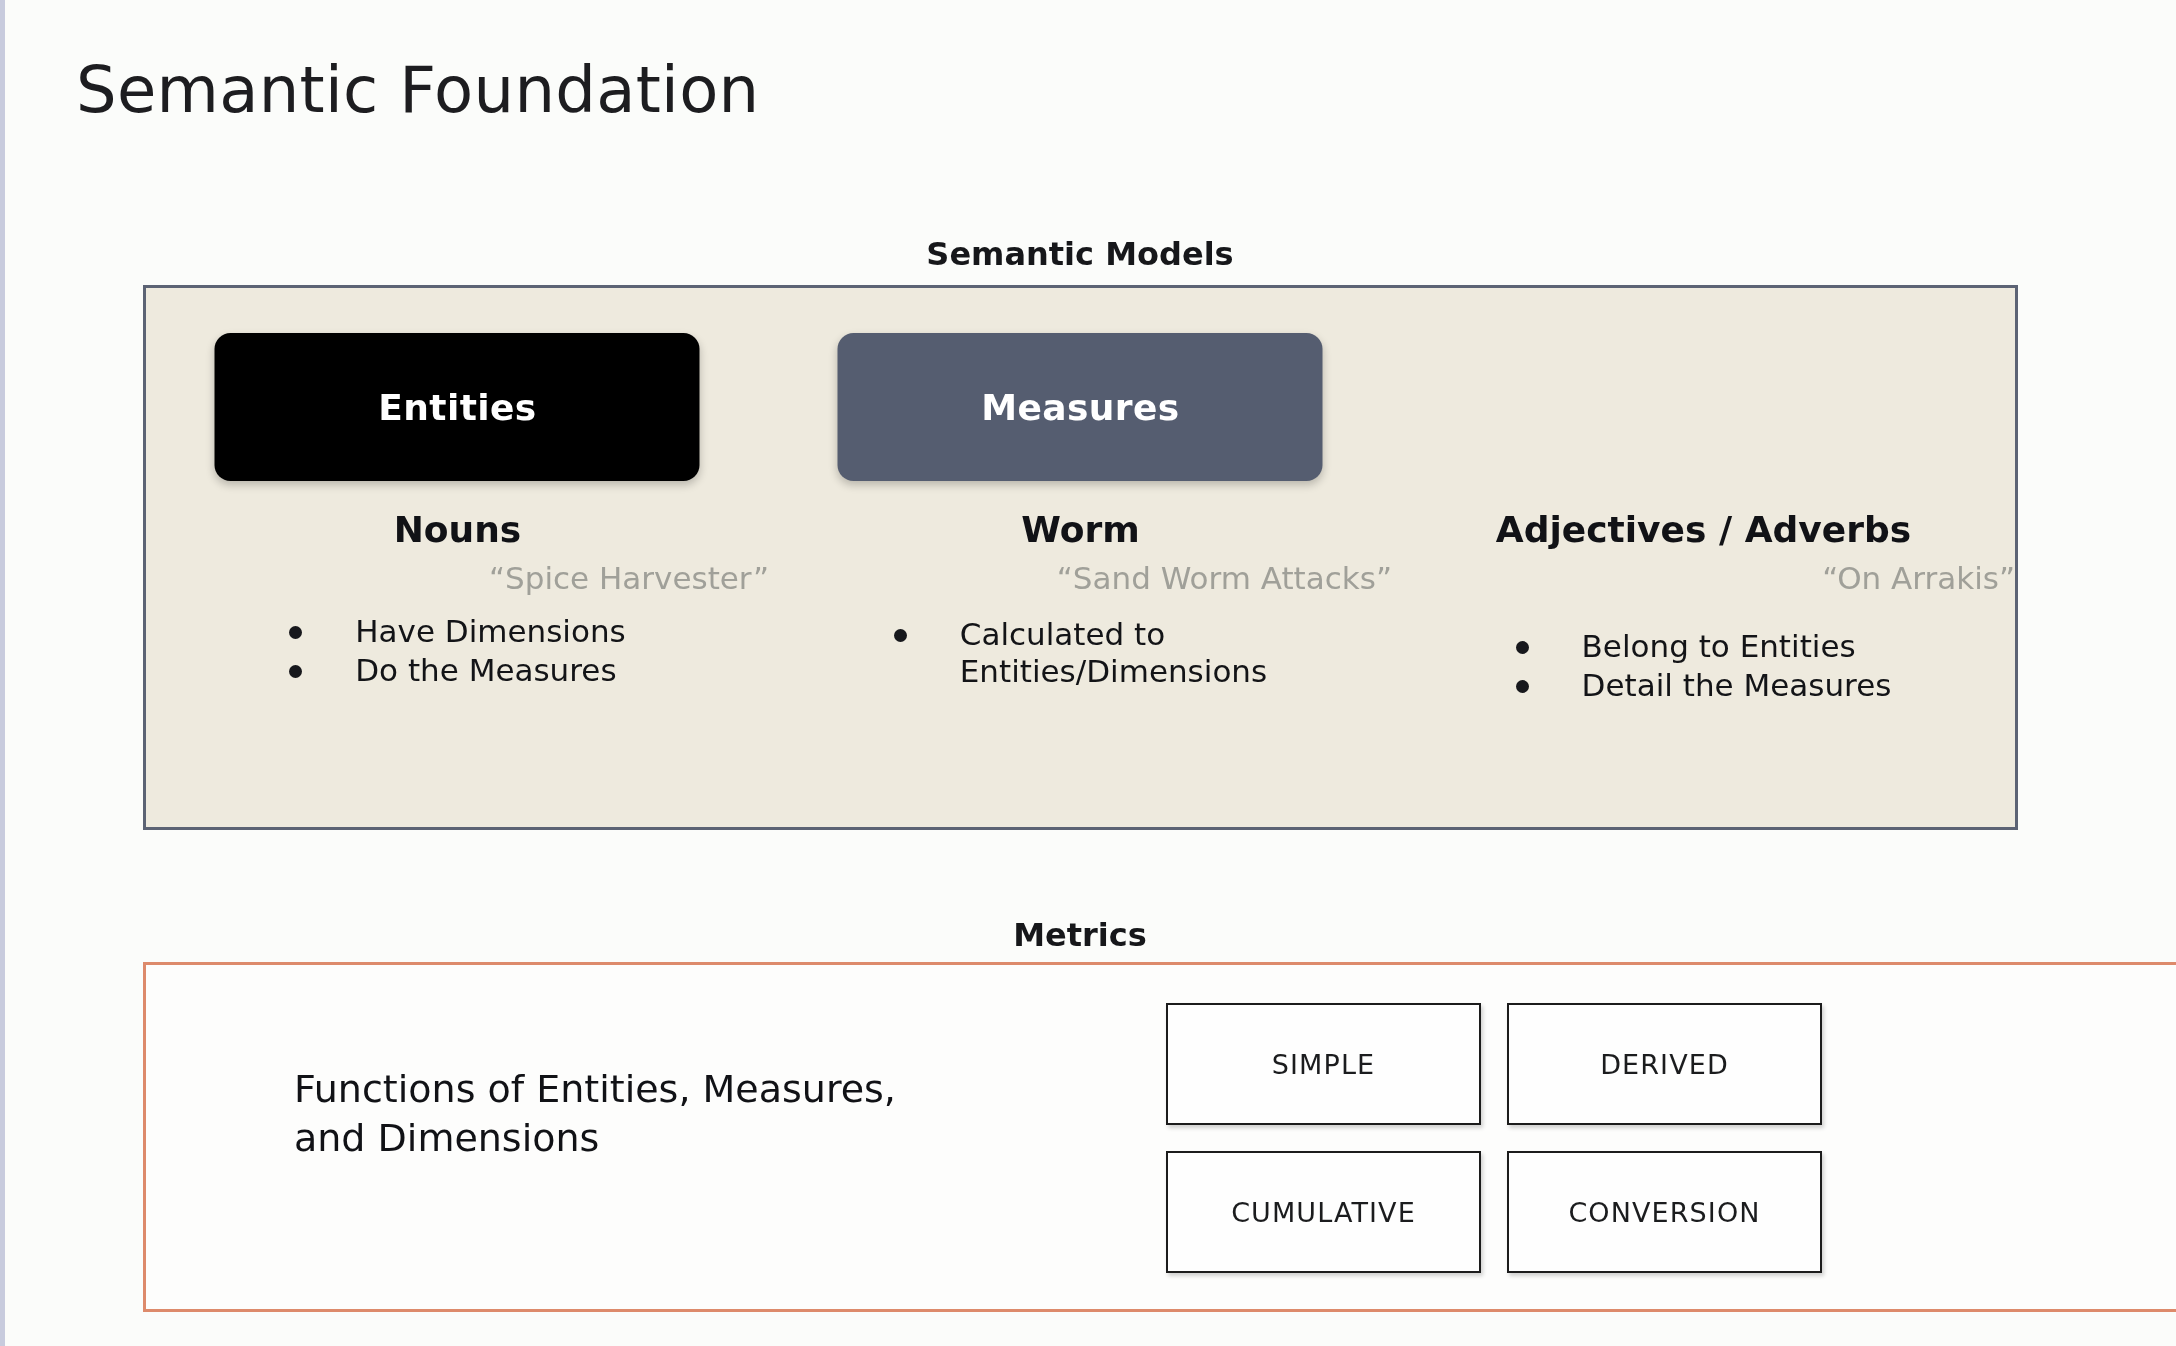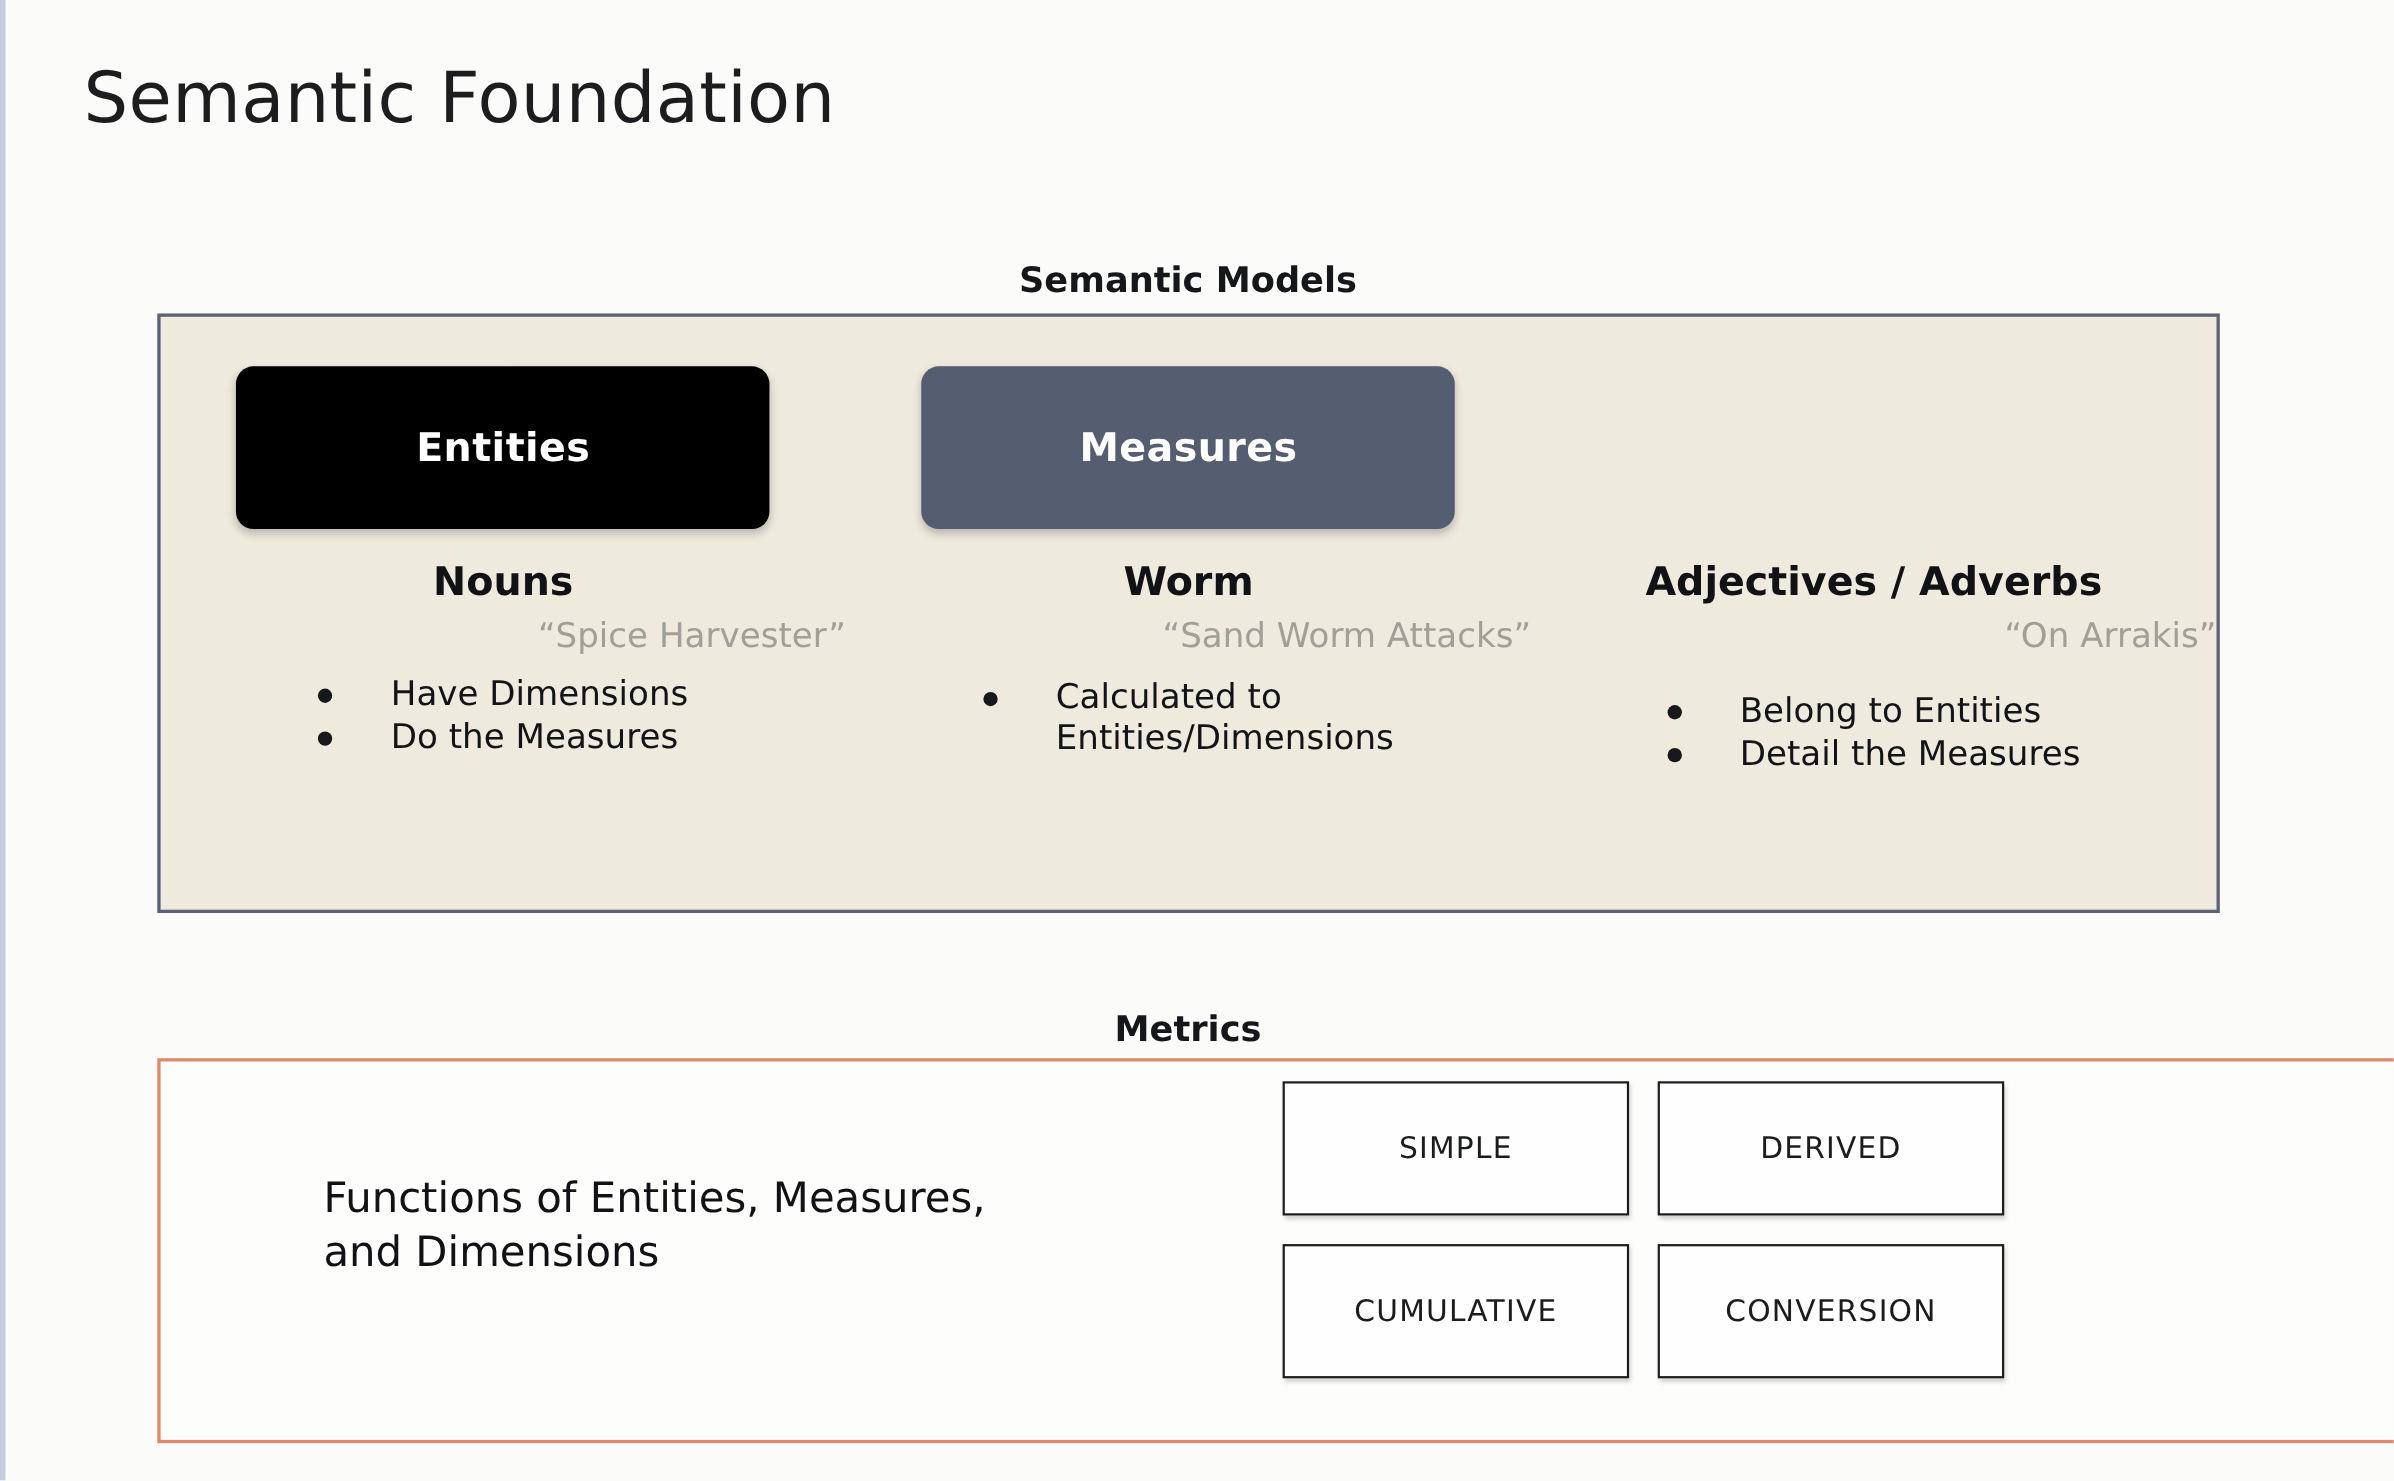--- a/index.html
+++ b/index.html
@@ -186,21 +186,21 @@
     left: 148px;
     top: 100px;
     font-size: 38px;
     color: #111216;
     line-height: 1.30;
     white-space: pre-line;
   }
   .metrics-grid {
     position: absolute;
     left: 1020px;
-    top: 18px;
+    top: 38px;
     width: 700px;
     display: grid;
     grid-template-columns: 315px 315px;
     grid-template-rows: 122px 122px;
     column-gap: 40px;
     row-gap: 22px;
     gap: 26px;
   }
   .metric-box {
     border: 2px solid #1c1c1c;

